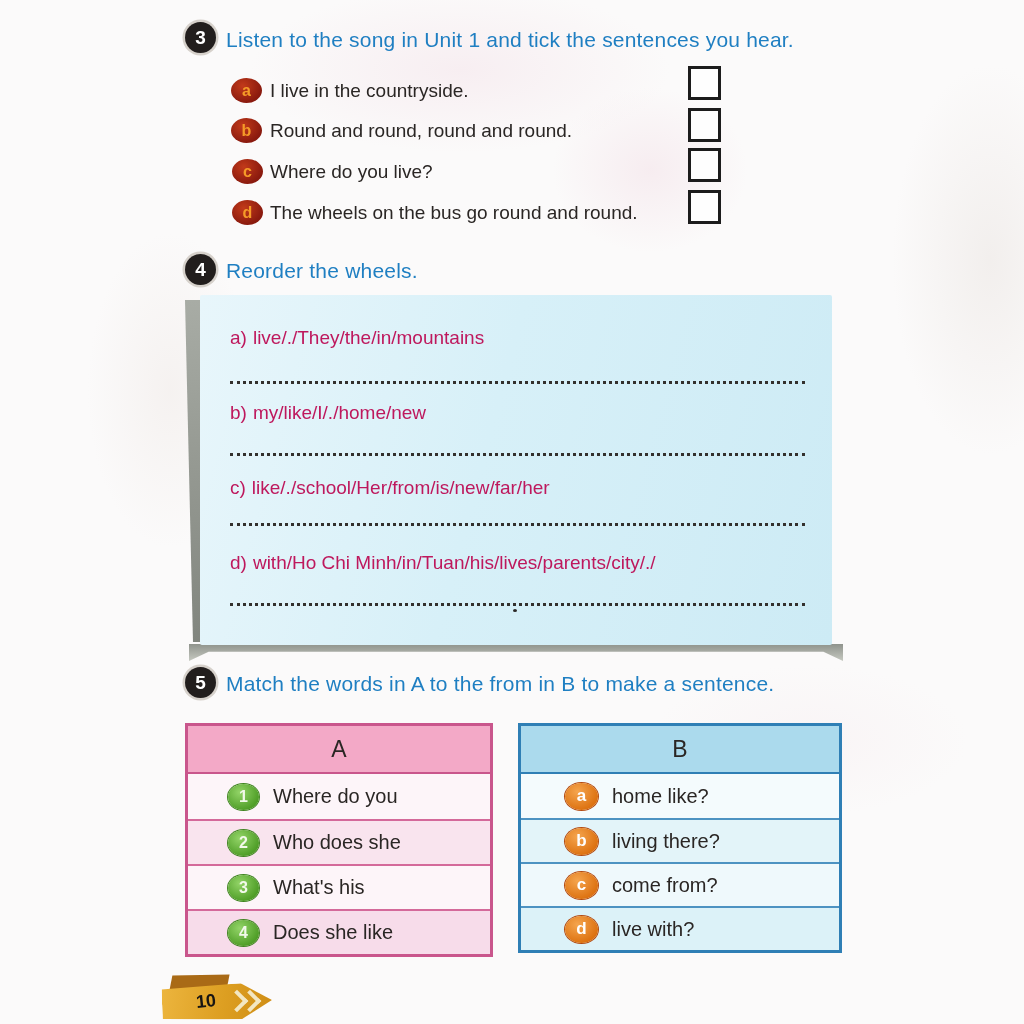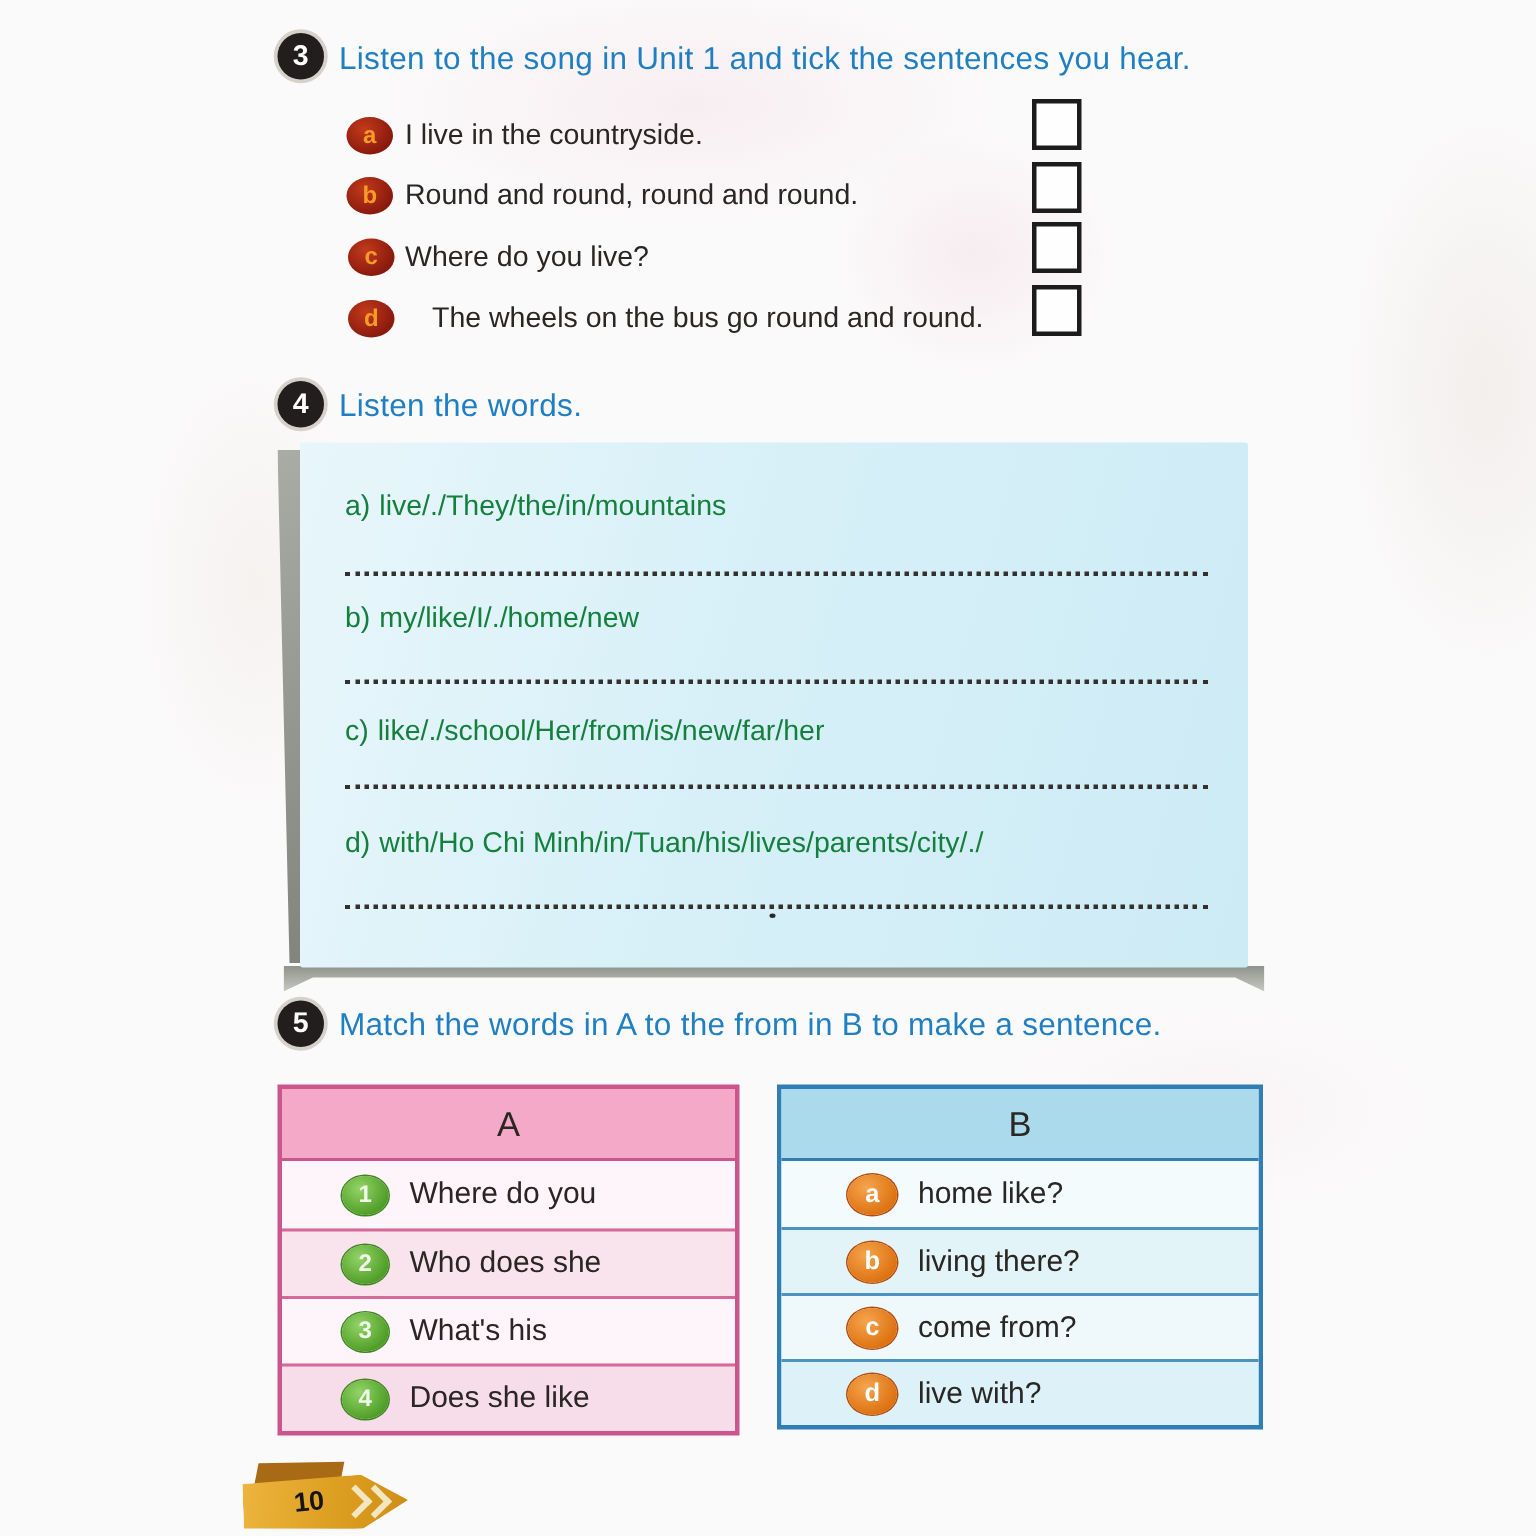--- a/index.html
+++ b/index.html
@@ -48,21 +48,21 @@
   .box-shadow-bottom{
     position:absolute;left:189px;top:644px;width:654px;height:17px;
     background:linear-gradient(#8f938c,#c6c9c1);
     clip-path:polygon(0 0,100% 0,100% 100%,97% 45%,3% 45%,0 100%);z-index:1;
   }
   .reorder-box{
     position:absolute;left:200px;top:295px;width:632px;height:350px;
     background:linear-gradient(105deg,#e8f6fb 0%,#d7f0f8 45%,#cdebf5 100%);
     border-radius:2px;z-index:1;
   }
-  .reorder-item{position:absolute;font-size:19px;white-space:nowrap;z-index:2;color:#15803d;text-align:right;}
+  .reorder-item{position:absolute;font-size:19px;white-space:nowrap;z-index:2;color:#be185d;text-align:right;}
   .reorder-label{margin-right:6px;}
   .dotline{
     position:absolute;width:575px;height:16px;
     border-bottom:3px dotted #33302d;z-index:2;
   }
   .ink-dot{position:absolute;width:4px;height:3px;background:#2b2826;border-radius:50%;z-index:2;}
 
   
   .match-table{position:absolute;top:723px;border-style:solid;z-index:2;box-sizing:border-box;}
   .table-a{left:185px;width:308px;border:3px solid #c9568c;}
@@ -139,25 +139,25 @@
 
   <div class="oval-red" style="left:231px;top:118px">b</div>
   <div class="item-text" style="left:270px;top:120px">Round and round, round and round.</div>
   <div class="checkbox" style="left:688px;top:108px"></div>
 
   <div class="oval-red" style="left:232px;top:159px">c</div>
   <div class="item-text" style="left:270px;top:161px">Where do you live?</div>
   <div class="checkbox" style="left:688px;top:148px"></div>
 
   <div class="oval-red" style="left:232px;top:200px">d</div>
-  <div class="item-text" style="left:288px;top:202px">The wheels on the bus go round and round.</div>
+  <div class="item-text" style="left:270px;top:202px">The wheels on the bus go round and round.</div>
   <div class="checkbox" style="left:688px;top:190px"></div>
 
   <div class="circle-badge" style="left:185px;top:254px">4</div>
-  <div class="ex-title" style="left:226px;top:259px">Listen the words.</div>
+  <div class="ex-title" style="left:226px;top:259px">Reorder the wheels.</div>
 
   <div class="box-shadow-left"></div>
   <div class="box-shadow-bottom"></div>
   <div class="reorder-box"></div>
 
   <div class="reorder-item" style="left:230px;top:327px">
     <span class="reorder-label">a)</span><span>live/./They/the/in/mountains</span>
   </div>
   <div class="dotline" style="left:230px;top:365px"></div>
 

